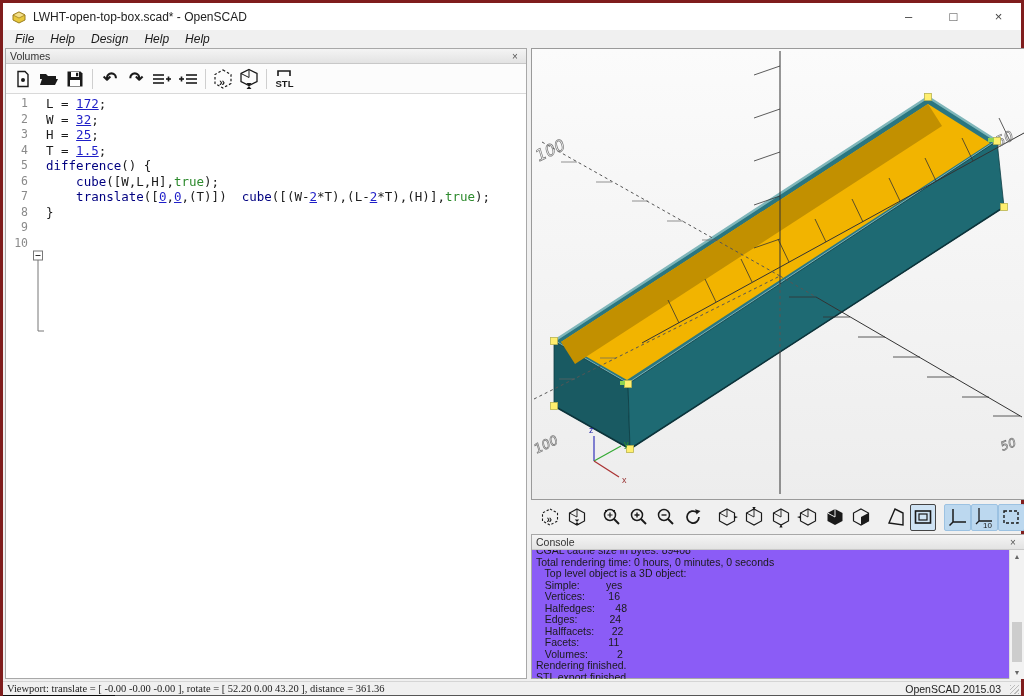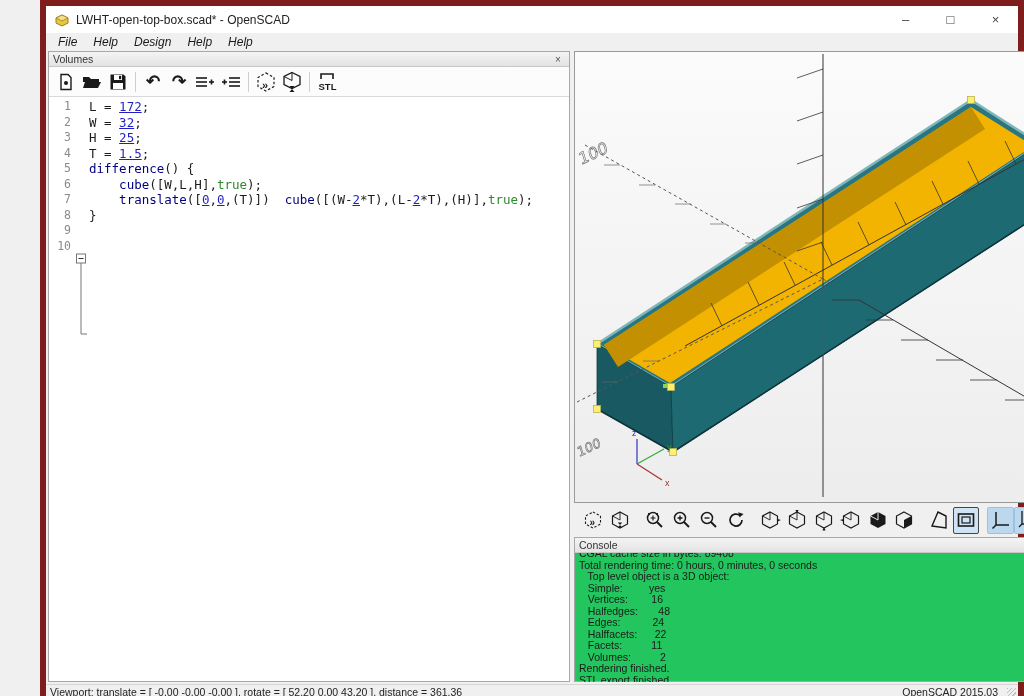--- a/index.html
+++ b/index.html
@@ -1,18 +1,18 @@
 <!DOCTYPE html>
 <html><head>
 <meta charset="utf-8">
 <style>
   * { margin:0; padding:0; box-sizing:border-box; }
   html,body { width:1024px; height:696px; overflow:hidden; }
   body { font-family:"Liberation Sans", sans-serif; background:#f0f0f0; position:relative; }
-  .window { position:absolute; inset:0; border:6px solid #7f1d1d; background:#f0f0f0;margin-left:40px; }
+  .window { position:absolute; inset:0; border:3px solid #7f1d1d; background:#f0f0f0; }
 
   
   .titlebar { position:absolute; left:0; top:0; right:0; height:27px; background:#ffffff; display:flex; align-items:center; }
   .app-icon { width:16px; height:14px; margin:0 6px 0 8px; }
   .title-text { font-size:12px; color:#222; }
   .winbtns { position:absolute; right:0; top:0; height:27px; display:flex; }
   .winbtn { width:45px; height:27px; display:flex; align-items:center; justify-content:center; font-size:13px; color:#444; }
 
   
   .menubar { position:absolute; left:0; top:27px; right:0; height:18px; background:#f0f0f0; display:flex; align-items:center; padding-left:4px; }
@@ -42,31 +42,31 @@
   .viewport svg { display:block; }
 
   
   .vp-toolbar { position:absolute; left:528px; top:499px; width:494px; height:30px; display:flex; align-items:center; padding-left:6px; }
   .vbtn { width:27px; height:27px; display:flex; align-items:center; justify-content:center; border:1px solid transparent; border-radius:2px; color:#1a1a1a; }
   .vbtn.toggled { background:#bcd8ef; border-color:#9cc2e2; }
   .vbtn.active { background:#cfe3f4; border-color:#444; }
   .vsep { width:8px; }
 
   
-  .console-dock { position:absolute; left:528px; top:531px; width:494px; height:145px; background:#22c55e; border:1px solid #a8a8a8; }
+  .console-dock { position:absolute; left:528px; top:531px; width:494px; height:145px; background:#8b5cf6; border:1px solid #a8a8a8; }
   .console-body { position:relative; height:129px; overflow:hidden;padding-left:23px; }
   .console-lines { position:absolute; left:4px; top:-5px; right:18px; font-size:10.5px; line-height:11.5px; color:#1a1a1a; white-space:pre; }
   .console-scroll { position:absolute; right:0; top:0; width:15px; height:129px; background:#f2f2f2; border-left:1px solid #ddd; }
   .sc-arrow { height:13px; text-align:center; font-size:7px; color:#666; line-height:13px; }
   .sc-thumb { position:absolute; left:2px; right:2px; top:72px; height:40px; background:#cdcdcd; }
   .sc-bottom { position:absolute; bottom:0; left:0; right:0; }
 
   
   .statusbar { position:absolute; left:0; right:0; top:678px; height:14px; background:#f0f0f0; border-top:1px solid #d5d5d5; display:flex; align-items:center; font-size:10.5px; color:#222; }
-  .status-left { flex:1; padding-left:4px; }
+  .status-left { flex:1; padding-left:4px;font-family:Liberation Serif, serif; }
   .status-right { padding-right:20px; }
   .grip { position:absolute; right:2px; bottom:1px; width:9px; height:9px;
     background:repeating-linear-gradient(135deg,#bbb 0 1px,transparent 1px 3px); }
   .bottom-strip { position:absolute; left:0; right:0; top:692px; height:4px; background:#565656; }
   .bottom-strip .dark { position:absolute; left:0; top:0; width:112px; height:4px; background:#0d0d0d; }
 </style>
 </head>
 <body>
 
 <div class="window">

